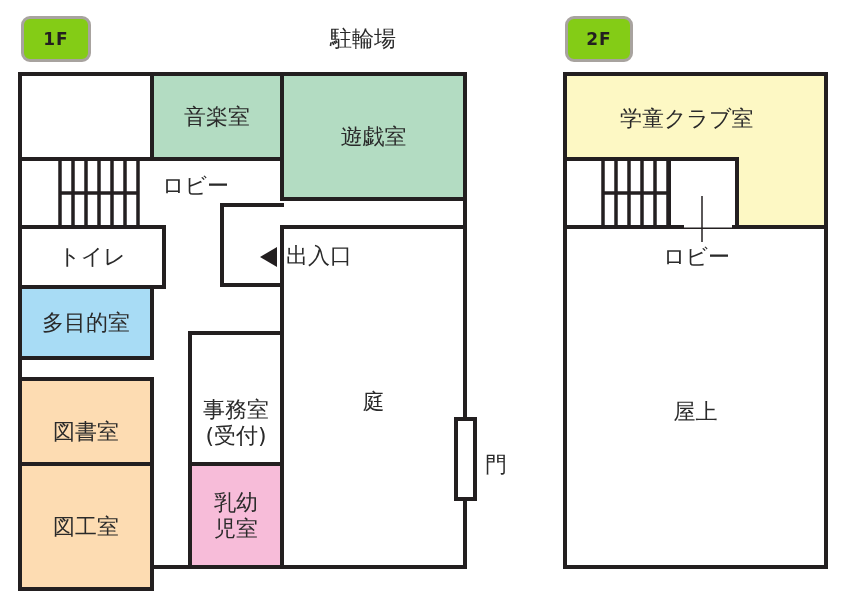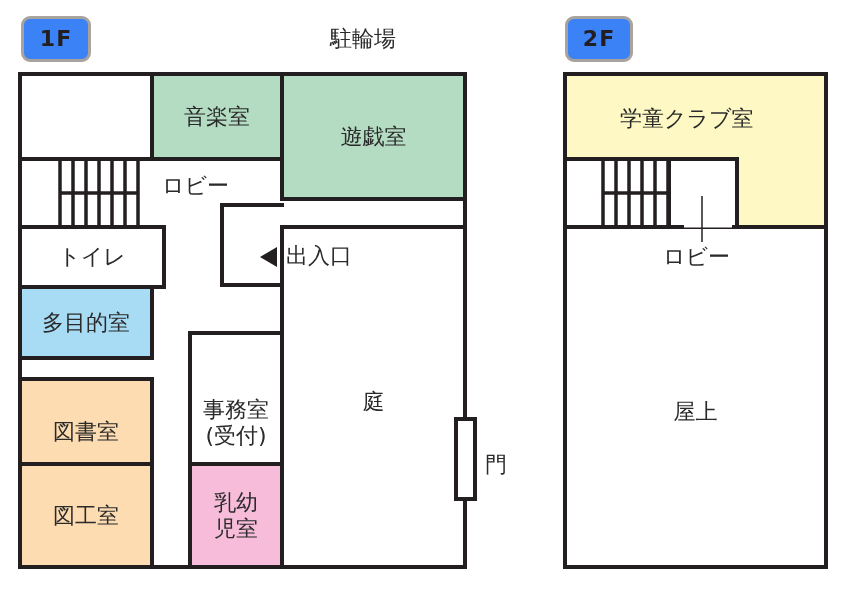--- a/index.html
+++ b/index.html
@@ -1,21 +1,21 @@
 <!DOCTYPE html>
 <html><head>
 <meta charset="utf-8">
 <style>
   html, body { margin:0; padding:0; background:#ffffff; }
   body { width:853px; height:597px; position:relative; overflow:hidden;
          font-family:"DejaVu Sans","Liberation Sans",sans-serif; color:#2a2a2a; }
   .abs { position:absolute; box-sizing:border-box; }
   .floor-badge { position:absolute; border:3px solid #a8a39f; border-radius:9px;
-                 font-weight:bold; font-size:22px; line-height:34px; text-align:center;
-                 color:#231f20; background:#3b82f6; box-sizing:border-box; letter-spacing:1px; }
+                 font-weight:bold; font-size:17px; line-height:34px; text-align:center;
+                 color:#231f20; background:#84cc16; box-sizing:border-box; letter-spacing:1px; }
   .room { position:absolute; box-sizing:border-box; border:4px solid #231f20;
           display:flex; align-items:center; justify-content:center; text-align:center;
           font-size:22px; line-height:26px; color:#2a2a2a; }
   .label { position:absolute; font-size:22px; line-height:26px; color:#2a2a2a; white-space:nowrap; }
   .wall { position:absolute; background:#231f20; }
   svg { position:absolute; left:0; top:0; }
 </style>
 </head>
 <body>
 
@@ -45,21 +45,21 @@
   </div>
 
   <div class="room" style="left:18px;top:285px;width:136px;height:75px;background:#a8dcf5;">
     <span>多目的室</span>
   </div>
 
   <div class="room" style="left:18px;top:377px;width:136px;height:110px;background:#fddcb2;">
     <span>図書室</span>
   </div>
 
-  <div class="room" style="left:18px;top:462px;width:136px;height:107px;background:#fddcb2;">
+  <div class="room" style="left:18px;top:462px;width:136px;height:129px;background:#fddcb2;">
     <span>図工室</span>
   </div>
 
   <div class="wall" style="left:150px;top:565px;width:44px;height:4px;"></div>
 
   <div class="abs" style="left:220px;top:203px;width:64px;height:26px;border:4px solid #231f20;border-right:none;background:#fff;"></div>
 
   <div class="abs" style="left:220px;top:225px;width:64px;height:62px;border:4px solid #231f20;border-top:none;border-right:none;background:#fff;"></div>
 
   <div class="room" style="left:188px;top:283px;width:96px;height:183px;background:#fff;flex-direction:column;margin-top:48px;">

